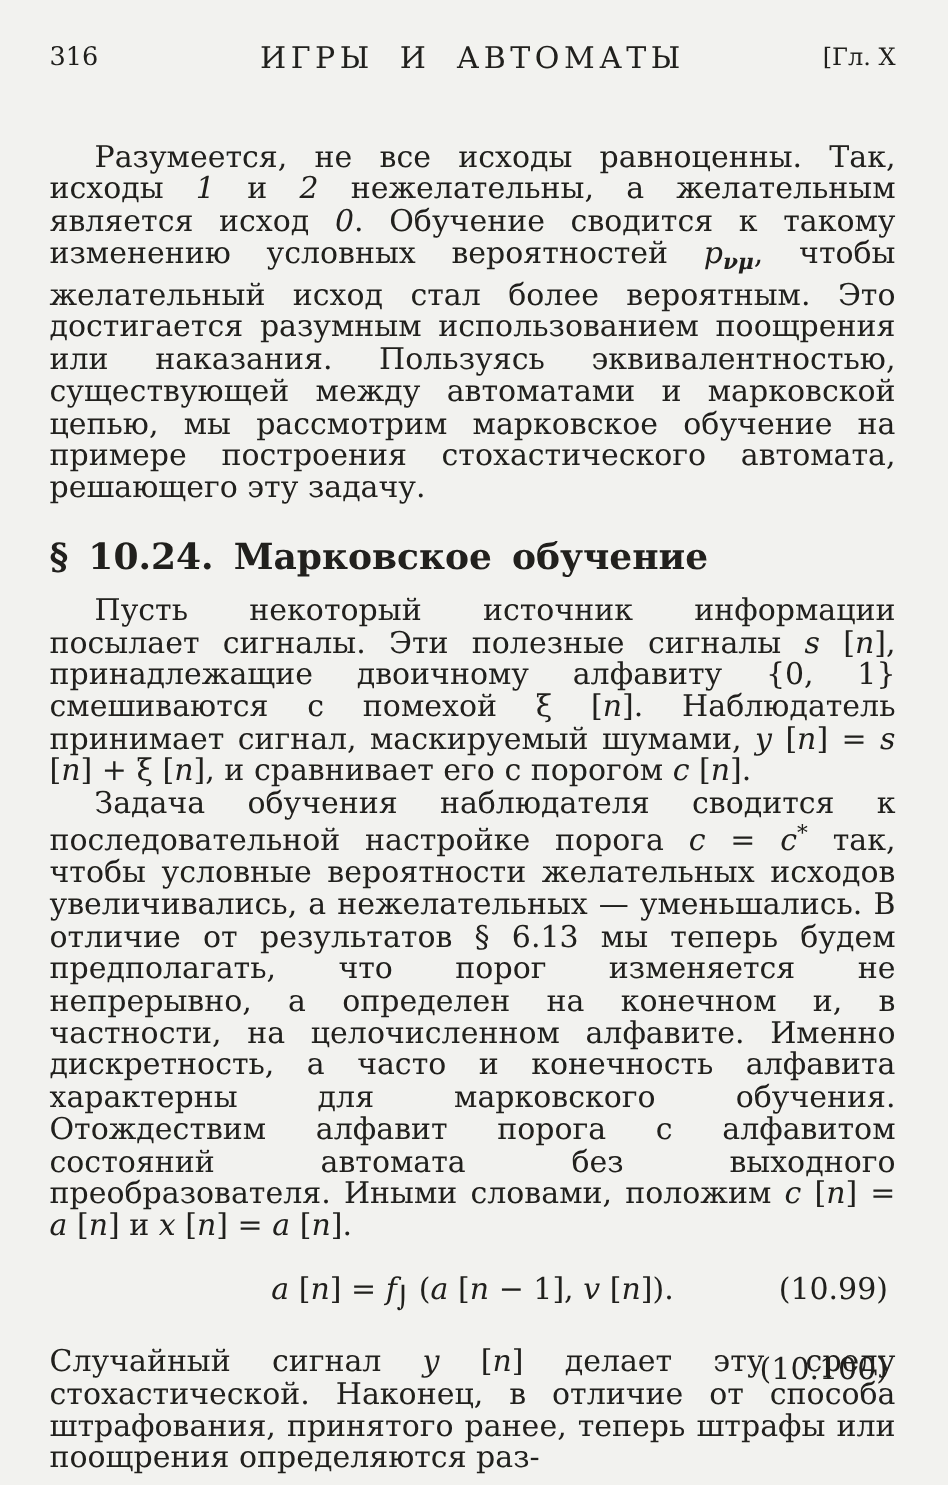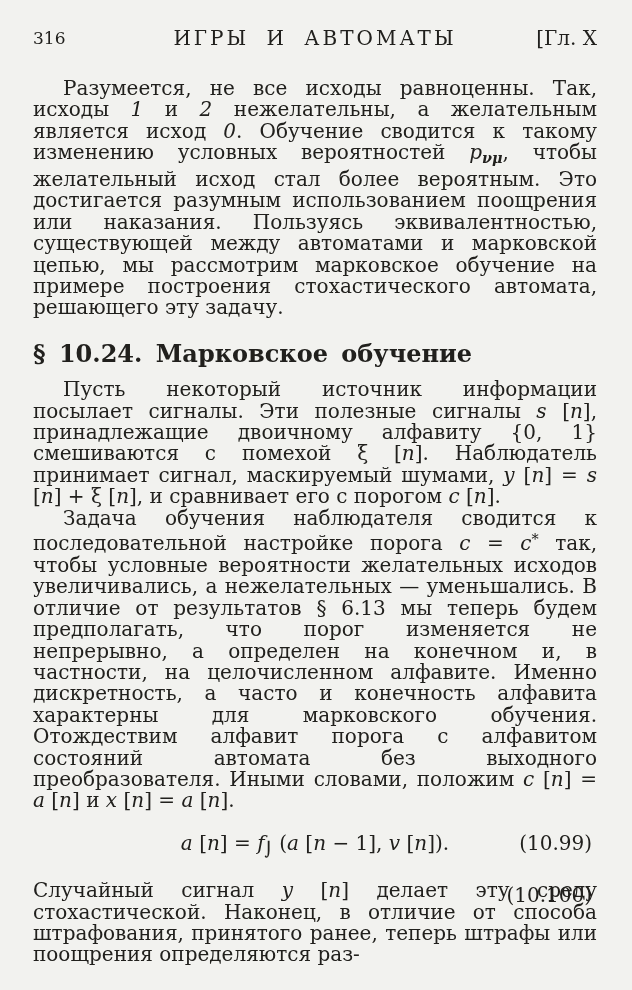--- a/index.html
+++ b/index.html
@@ -12,31 +12,31 @@
     color: #21201d;
     padding: 28px 35px 0 33px;
     font-family: "DejaVu Serif", "DejaVu Sans", serif;
     overflow: hidden;
   }
   .running-head {
     display: flex;
     align-items: center;
     font-size: 17px;
     line-height: 20px;
-    margin-bottom: 30px;
+    margin-bottom: 46px;
   }
   .rh-num { width: 70px; }
   .rh-title {
     flex: 1;
     text-align: center;
     letter-spacing: 3px;
     word-spacing: 8px;
     font-size: 20px;
   }
-  .rh-chap { width: 70px; text-align: right; font-size: 20px; }
+  .rh-chap { width: 70px; text-align: right; font-size: 16px; }
   .body-text {
     font-size: 20px;
     line-height: 21.4px;
     text-align: justify;
   }
   .body-text p { margin: 0; }
   .body-text p.indent { text-indent: 30px; }
   .heading {
     font-weight: bold;
     font-size: 24px;

